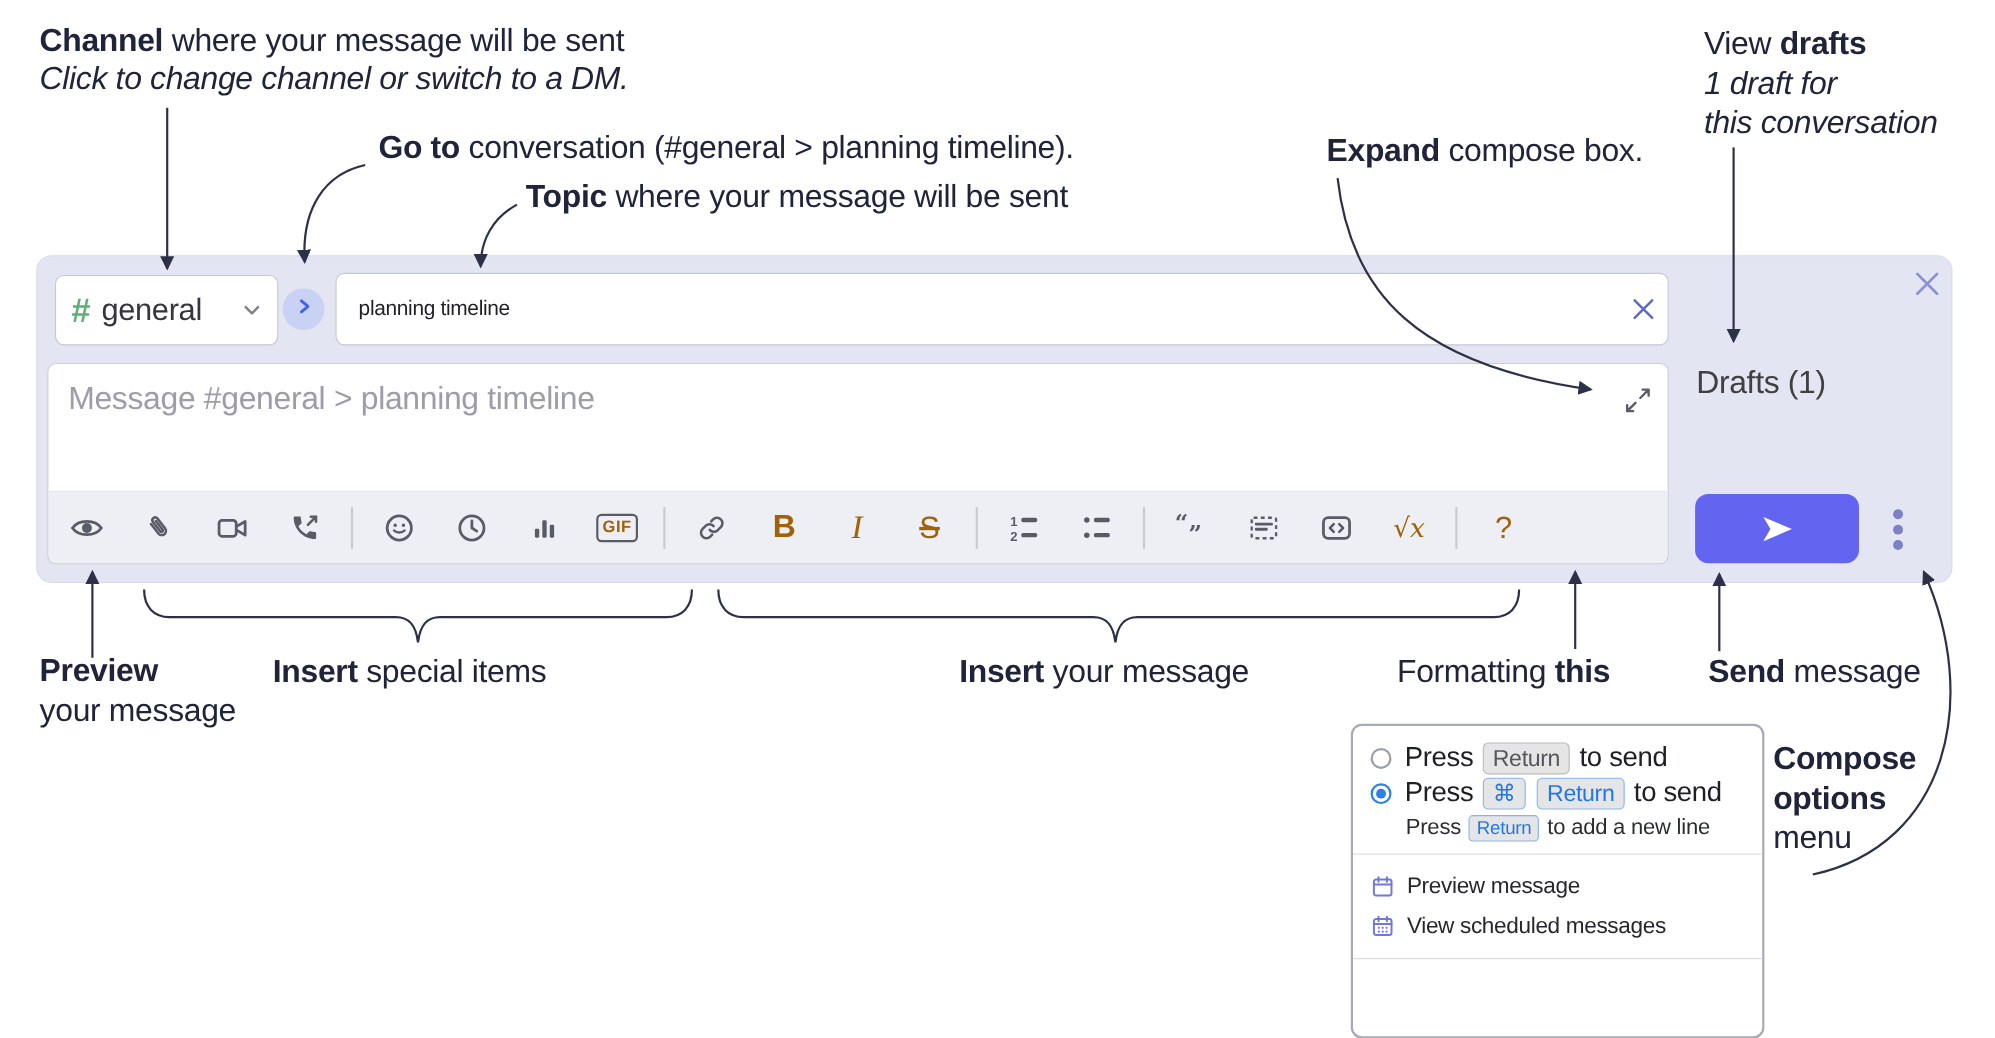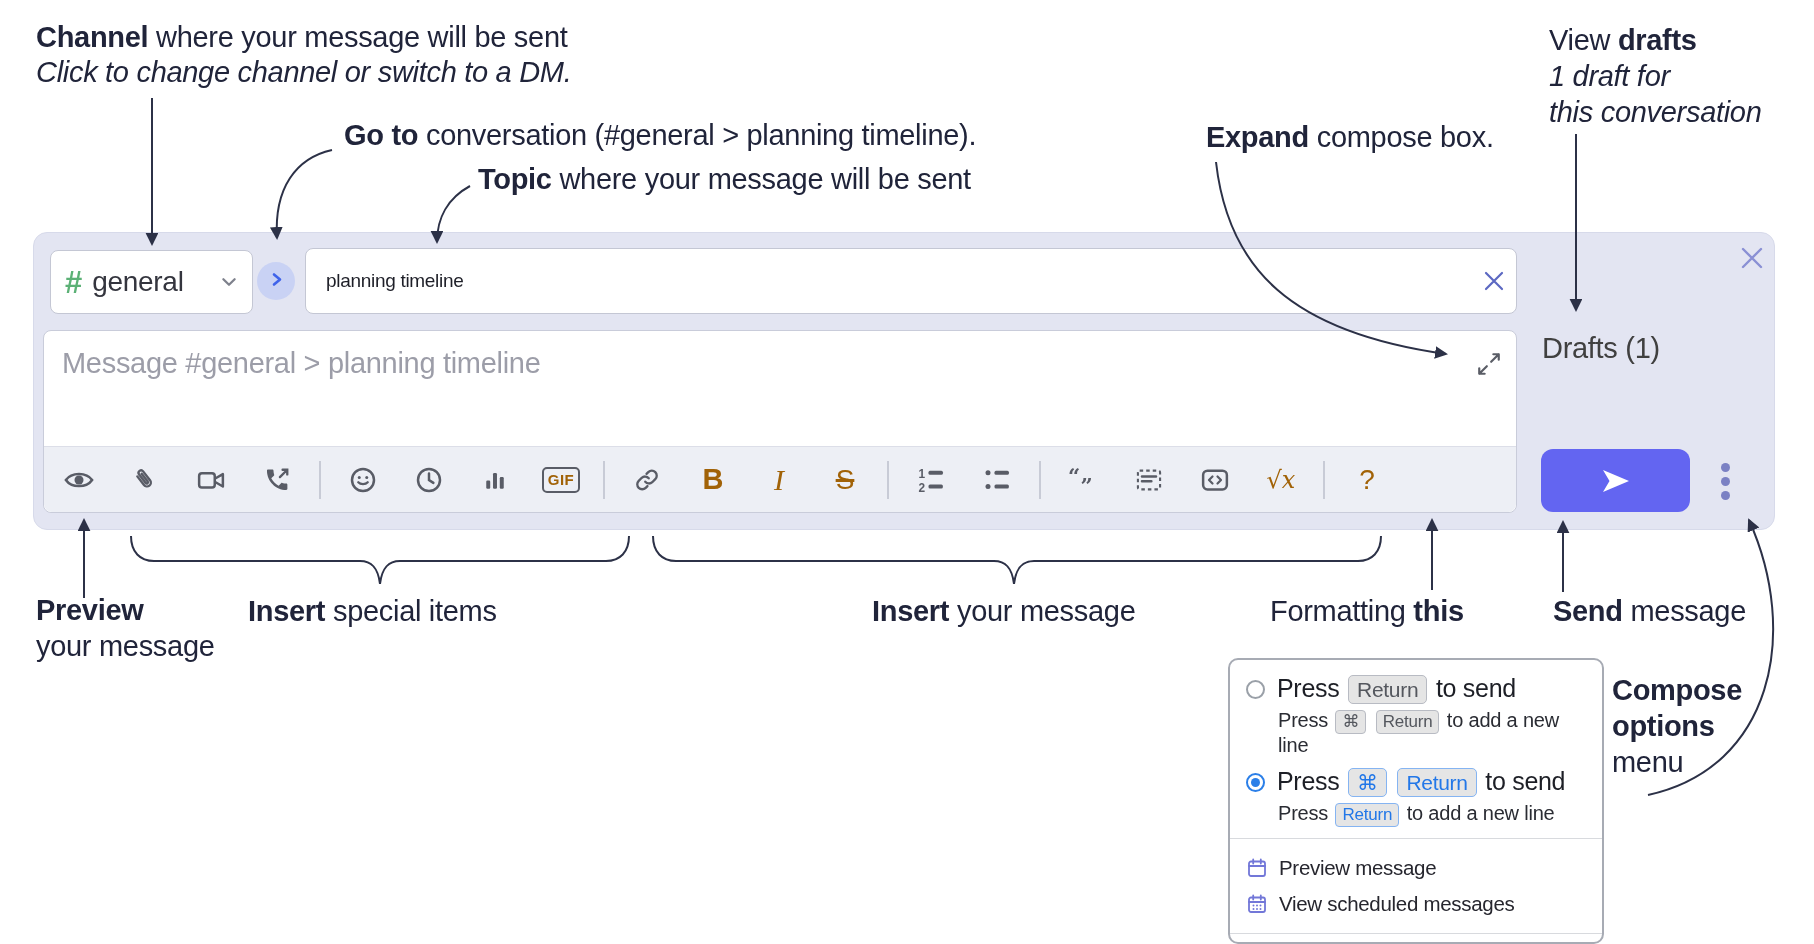--- a/index.html
+++ b/index.html
@@ -297,26 +297,20 @@
     <div><b>options</b></div>
     <div>menu</div>
   </div>
 
   <div class="popup">
     <div class="opt">
       <span class="radio"></span>
       <span><span>Press</span>
         <span class="kbd">Return</span>
         <span>to send</span></span>
-    </div>
-    <div class="sub">
-      <span>Press</span>
-      <span class="kbd sm">⌘</span>
-      <span class="kbd sm">Return</span>
-      <span>to add a new line</span>
     </div>
     <div class="opt">
       <span class="radio sel"></span>
       <span><span>Press</span>
         <span class="kbd blue">⌘</span>
         <span class="kbd blue">Return</span>
         <span>to send</span></span>
     </div>
     <div class="sub">
       <span>Press</span>

